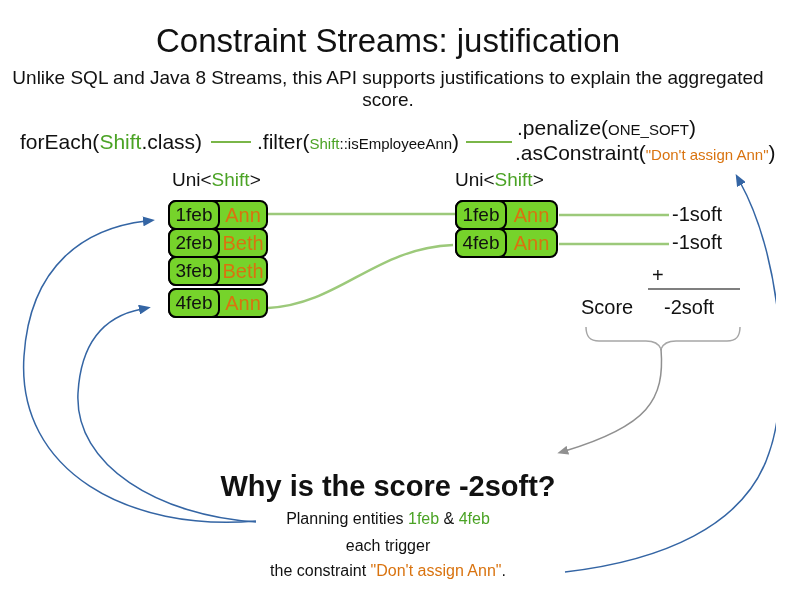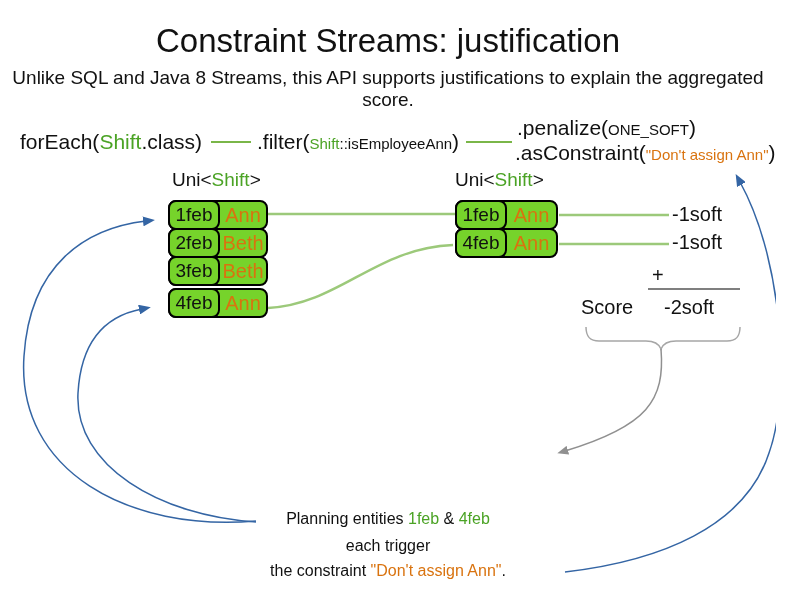--- a/index.html
+++ b/index.html
@@ -118,20 +118,21 @@
       <div class="ename">Ann</div>
     </div>
   </div>
 
   <div class="abs scoretxt" style="left:672px;top:203px;">-1soft</div>
   <div class="abs scoretxt" style="left:672px;top:231px;">-1soft</div>
   <div class="abs scoretxt" style="left:652px;top:264px;">+</div>
   <div class="abs scoretxt" style="left:581px;top:296px;">Score</div>
   <div class="abs scoretxt" style="left:664px;top:296px;">-2soft</div>
 
+  <div class="abs heading">Why is the score -2soft?</div>
 
   <div class="abs expl" style="top:510px;"><span>Planning entities </span><span class="green">1feb</span><span> &amp; </span><span class="green">4feb</span></div>
 
   <div class="abs expl" style="top:537px;">each trigger</div>
 
   <div class="abs expl" style="top:562px;"><span>the constraint </span><span class="orange">"Don't assign Ann"</span><span>.</span></div>
 
 </div>
 
 </body></html>

